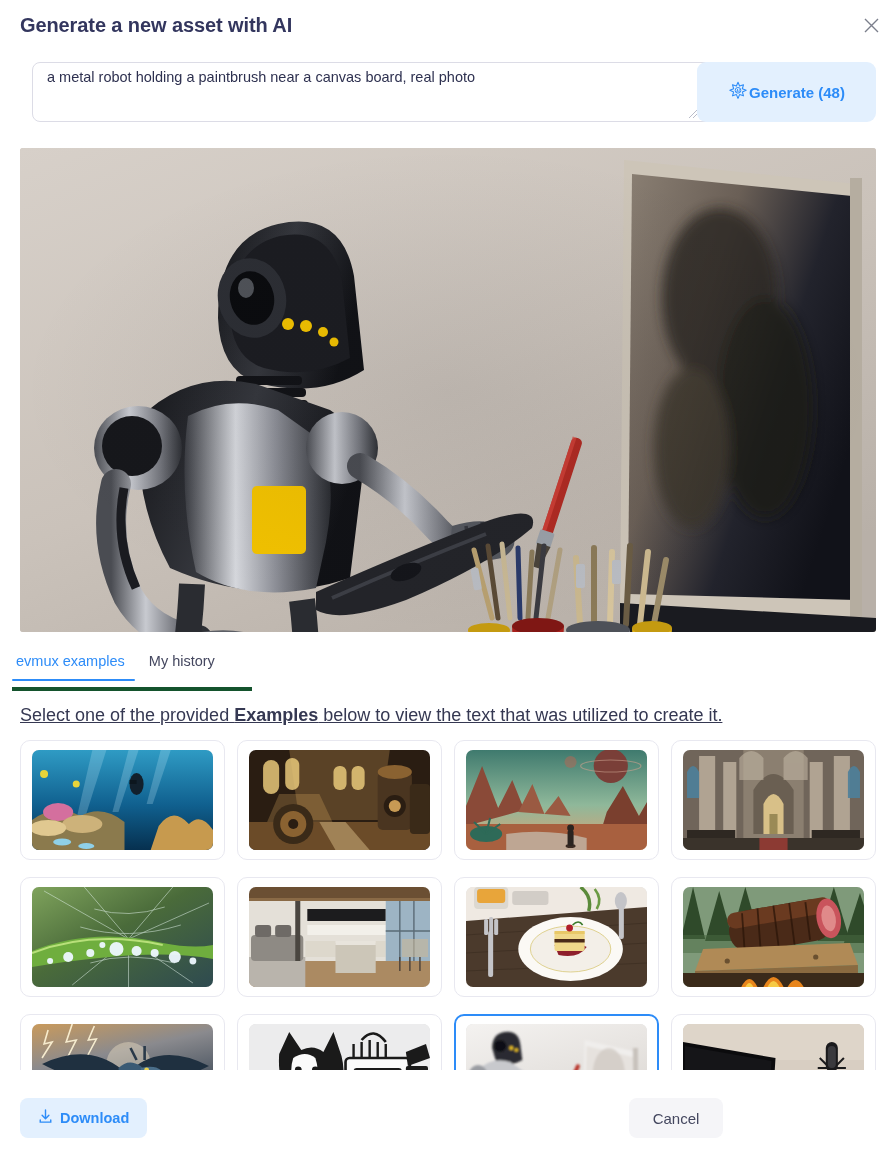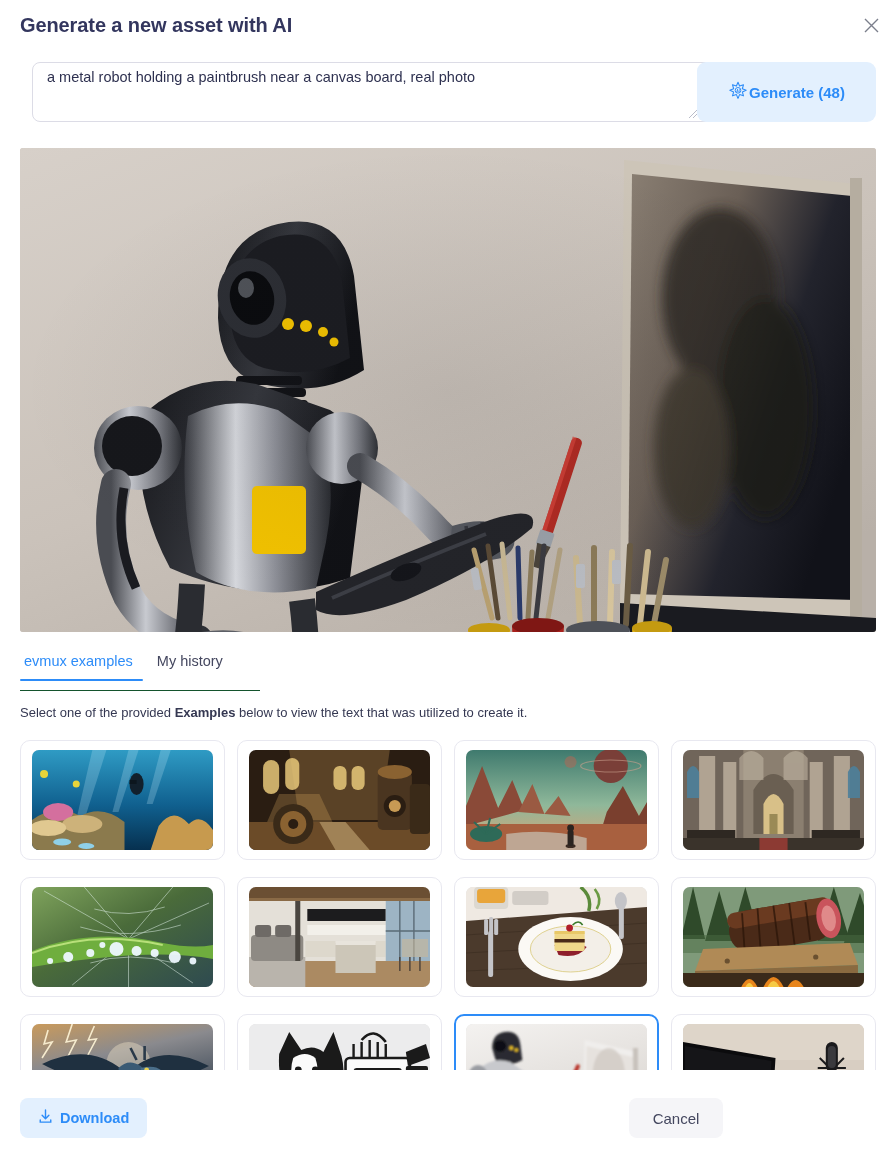--- a/index.html
+++ b/index.html
@@ -69,41 +69,41 @@
   .preview {
     position: absolute; left: 20px; top: 148px;
     width: 856px; height: 484px;
     border-radius: 3px; overflow: hidden;
     background: #cfc7c0;
   }
   .preview svg { display: block; width: 100%; height: 100%; }
 
   
   .tabs {
-    position: absolute; left: 20px; top: 653px;
+    position: absolute; left: 12px; top: 653px;
     width: 240px; height: 38px;
-    border-bottom: 1px solid #14532d;
+    border-bottom: 4px solid #14532d;
     display: flex; align-items: flex-start;
   }
   .tab {
     padding: 0 14px 11px 14px;
     font-size: 14.5px; color: #44475f;
     cursor: pointer; position: relative;
   }
   .tab:first-child { padding-left: 4px; padding-right: 10px; }
   .tab.active { color: #2d8cf8; }
   .tab.active:after {
     content: ""; position: absolute; left: 0; right: 0; bottom: -1px;
     height: 2.5px; background: #2d8cf8; border-radius: 2px;
   }
 
   
   .helper {
     position: absolute; left: 20px; top: 705px;
-    font-size: 13px; color: #353852;
+    font-size: 18px; color: #353852; text-decoration: underline;
   }
   .helper b { font-weight: 700; }
 
   
   .grid {
     position: absolute; left: 20px; top: 740px;
     width: 856px; height: 330px;
     display: grid;
     grid-template-columns: repeat(4, 205px);
     grid-auto-rows: 120px;

